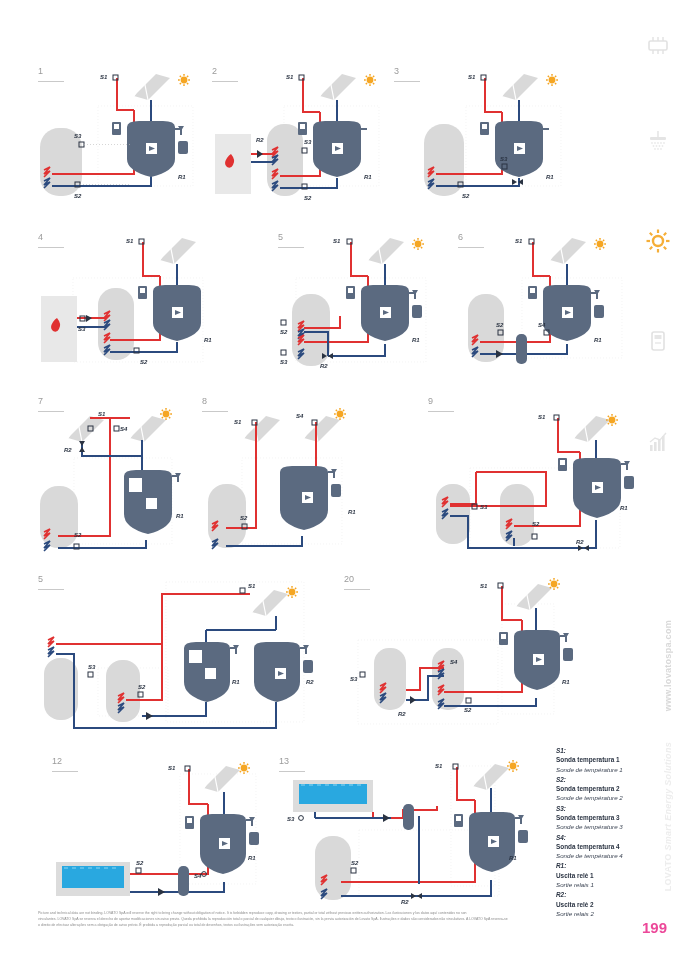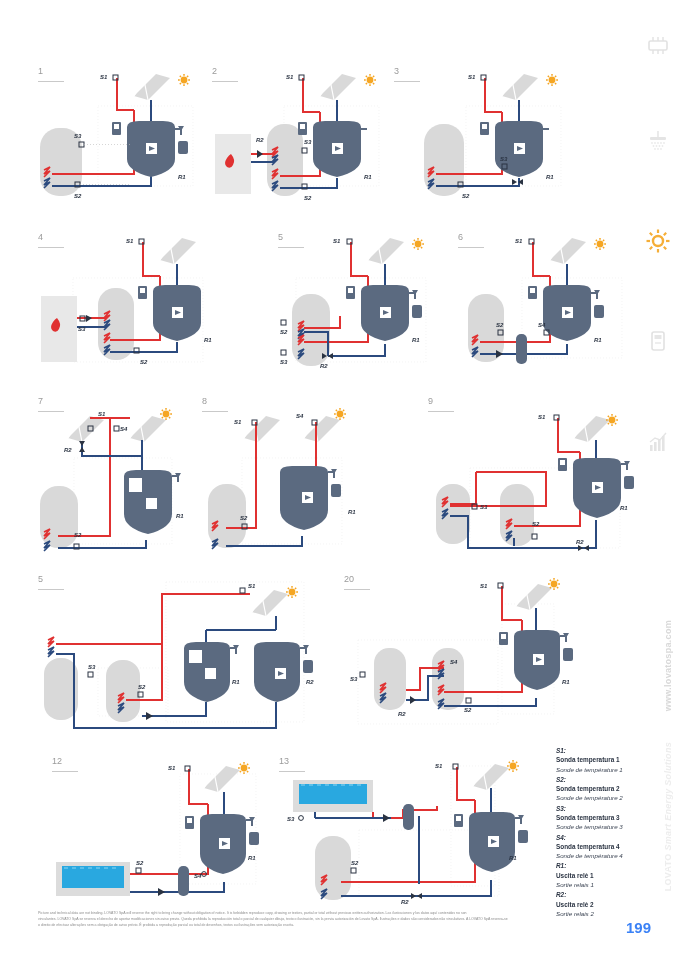--- a/index.html
+++ b/index.html
@@ -24,22 +24,22 @@
   .rail-icon svg{display:block;}
   .vert-text{
     position:absolute;right:4px;
     writing-mode:vertical-rl;transform:rotate(180deg);
     font-size:9px;letter-spacing:.3px;white-space:nowrap;
   }
   .vert-url{top:620px;color:#d9d9d9;font-weight:bold;}
   .vert-brand{top:742px;color:#ededed;font-weight:bold;font-style:italic;}
   .vert-brand b{font-style:normal;}
   .page-num{
-    position:absolute;right:26px;bottom:22px;
-    font-size:15px;font-weight:bold;color:#3b82f6;
+    position:absolute;right:10px;bottom:22px;
+    font-size:15px;font-weight:bold;color:#ec4899;
   }
 
   
   .cell{position:absolute;}
   .cell-num{
     position:absolute;left:0;top:0;font-size:9px;color:#9b9b9b;font-weight:normal;
   }
   .cell-rule{position:absolute;left:0;top:15px;width:26px;height:1px;background:#c9c9c9;}
   .canvas{position:absolute;left:0;top:0;width:100%;height:100%;}
 

